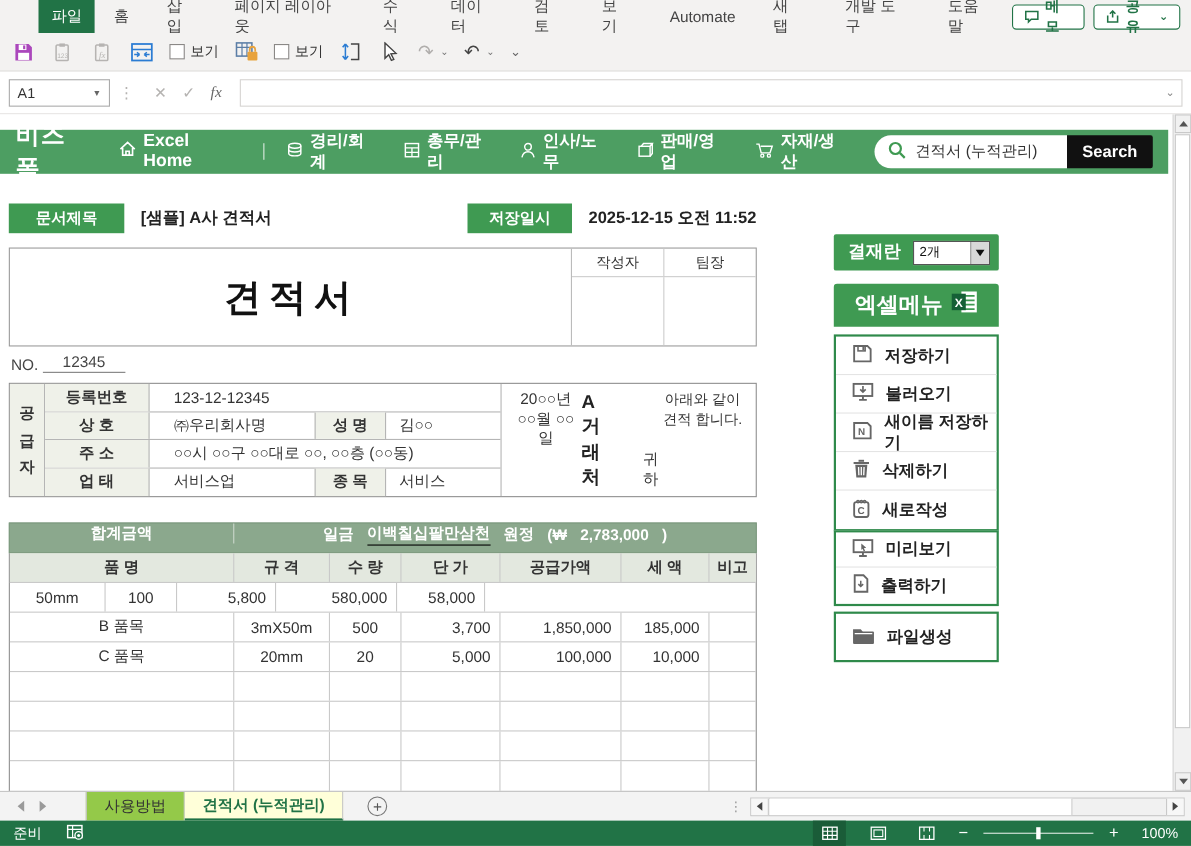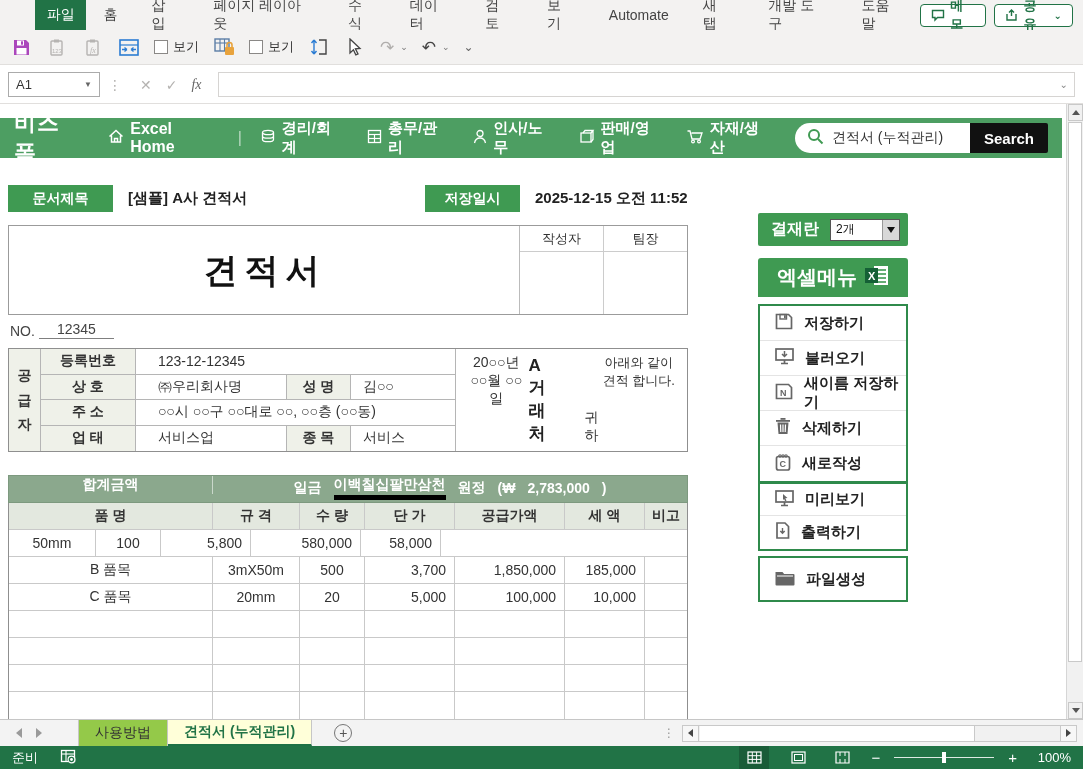--- a/index.html
+++ b/index.html
@@ -86,21 +86,21 @@
   .recipient { width:232px; display:flex; justify-content:space-between; padding:5px 8px 6px; }
   .rcp-date { text-align:center; font-size:14px; color:#333; }
   .rcp-name-row { display:flex; align-items:flex-end; justify-content:center; gap:34px; }
   .rcp-name { font-size:17px; font-weight:bold; color:#222; }
   .rcp-suffix { font-size:14px; color:#333; }
   .rcp-msg { text-align:center; font-size:13px; color:#333; }
 
   .total-bar { position:absolute; top:371px; left:0; width:680px; height:28px; background:#8ba88d; color:#fff; display:flex; align-items:flex-start; font-size:14px; font-weight:bold; border:1px solid #7d997f; }
   .total-label { width:204px; text-align:center; border-right:1px solid rgba(255,255,255,.55); }
   .total-rest { flex:1; display:flex; align-items:center; justify-content:center; gap:12px; }
-  .total-kr { border-bottom:5px solid #000000; padding-bottom:1px; }
+  .total-kr { border-bottom:1px solid #000000; padding-bottom:1px; }
 
   .items-table { position:absolute; top:399px; left:0; width:680px; border:1px solid #8f8f8f; border-top:0; }
   .it-row { display:flex; height:27px; border-bottom:1px solid #c9c9c9; }
   .it-row:last-child { border-bottom:0; }
   .it-hdr { background:#e3e8df; font-weight:bold; }
   .itc { border-right:1px solid #c9c9c9; display:flex; align-items:center; justify-content:center; font-size:14px; color:#333; }
   .itc:last-child { border-right:0; }
   .c-name { width:204px; } .c-spec { width:87px; } .c-qty { width:65px; }
   .c-price { width:90px; } .c-supply { width:110px; } .c-tax { width:80px; } .c-note { flex:1; }
   .num { justify-content:flex-end; padding-right:8px; }

